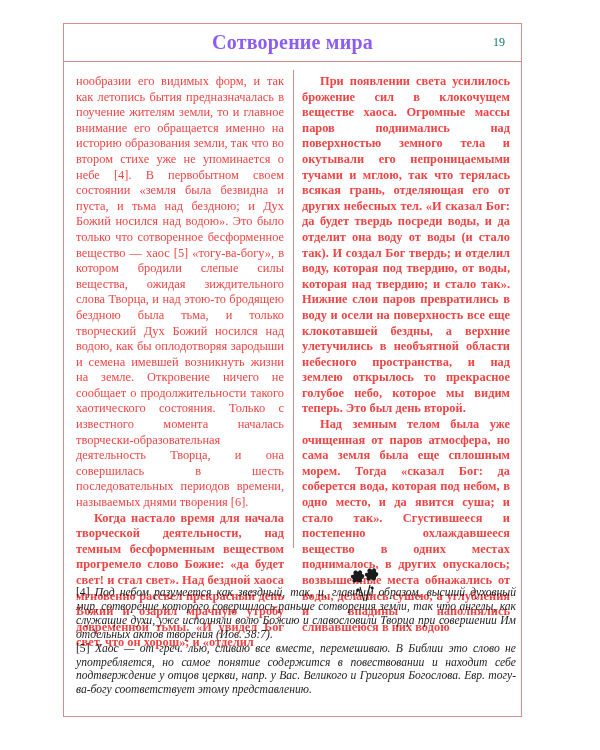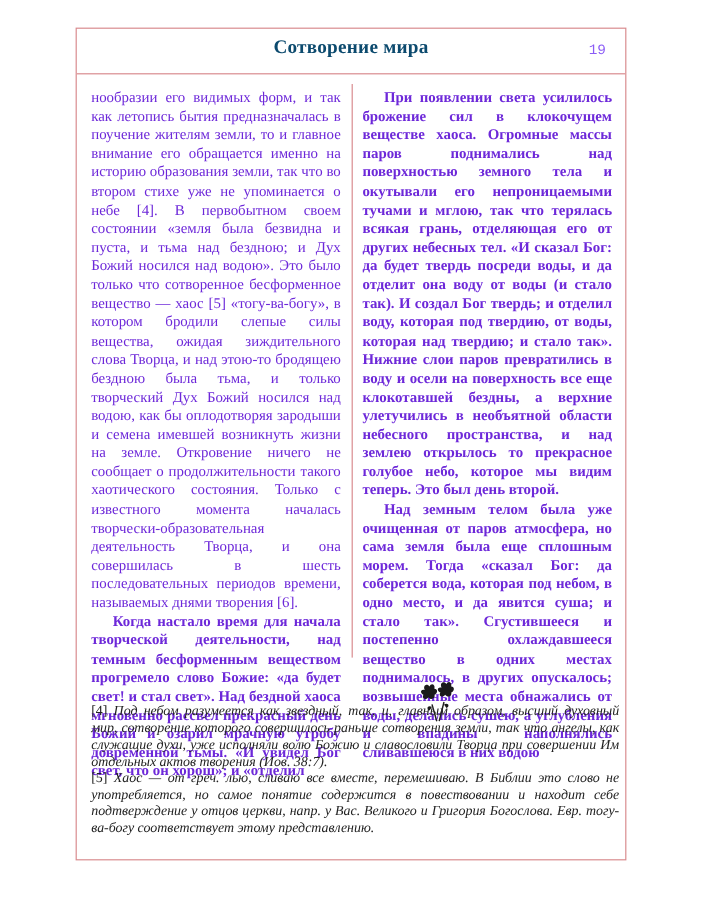--- a/index.html
+++ b/index.html
@@ -10,34 +10,34 @@
   .frame {
     position:absolute; left:63px; top:23px; width:459px; height:694px;
     border:1px solid #d98c8f; box-sizing:border-box; background:#fff;
   }
   .header {
     position:absolute; left:0; top:0; width:100%; height:38px;
     border-bottom:1px solid #d98c8f; box-sizing:border-box;
   }
   .title {
     position:absolute; left:0; right:0; top:7px; text-align:center;
-    font-family:"Liberation Serif","DejaVu Serif",serif; font-size:16px; font-weight:bold; color:#0c4a6e;
+    font-family:"Liberation Serif","DejaVu Serif",serif; font-size:20px; font-weight:bold; color:#8b5cf6;
     letter-spacing:0.2px;
   }
   .page-num {
     position:absolute; right:16px; top:11px;
-    font-family:Liberation Mono, monospace; font-size:12px; color:#8b5cf6;
+    font-family:Liberation Serif, serif; font-size:12px; color:#0f766e;
   }
   .columns {
     position:absolute; left:12px; top:50px; width:434px; height:476px;
   }
   .col {
     position:absolute; top:0; width:208px;
     font-family:"Liberation Serif","DejaVu Serif",serif; font-size:12.4px; line-height:15.6px;
-    text-align:justify; color:#6d28d9;
+    text-align:justify; color:#ef4444;
   }
   .col p { margin:0; }
   .col .indent { text-indent:18px;font-weight:bold; }
   .col-left { left:0; }
   .col-right { left:226px; }
   .divider {
     position:absolute; left:217px; top:-4px; width:1px; height:478px; background:#d98c8f;
   }
   .ornament {
     position:absolute; left:282px; top:543px; width:40px; height:36px;

